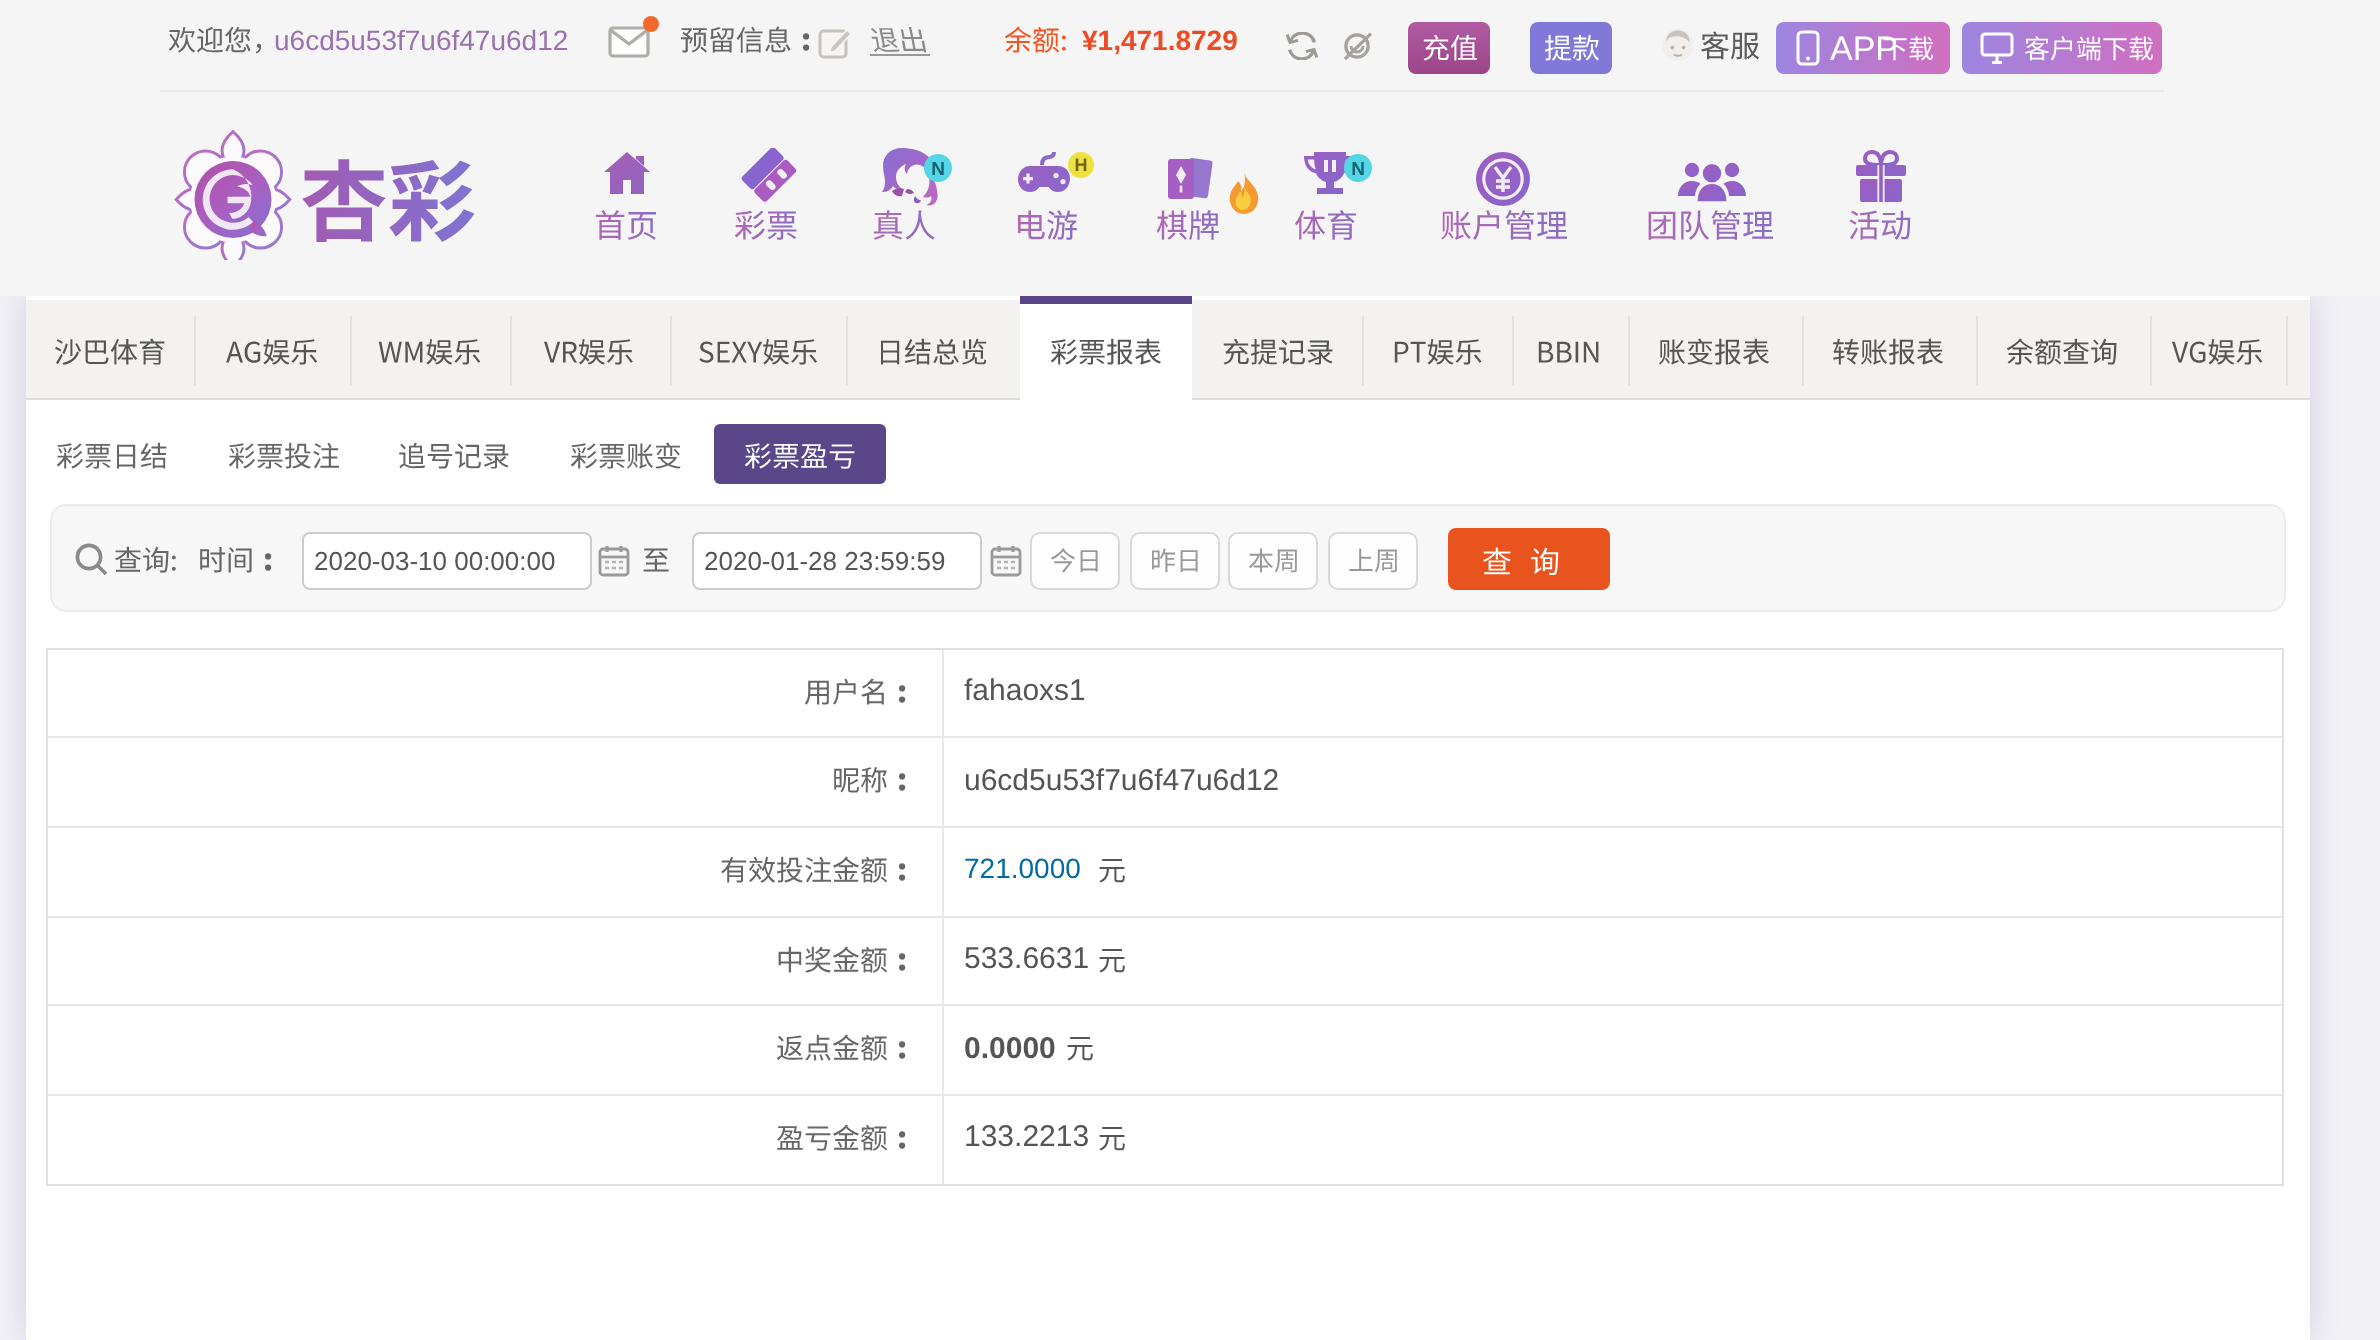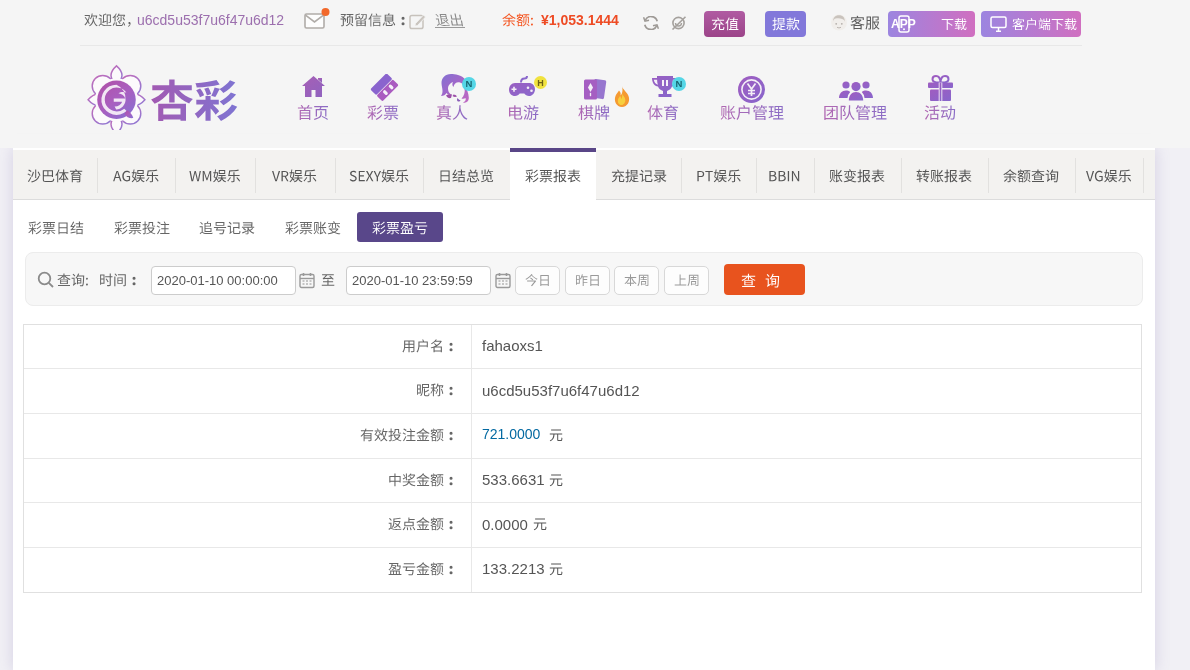--- a/index.html
+++ b/index.html
@@ -34,21 +34,21 @@
       <svg class="t" width="29" height="21" viewBox="0 -16.2 29 21">
         <path d="M0.4 -10.6C1.3 -10 2.4 -9 2.9 -8.3L3.6 -9C3.1 -9.6 2 -10.5 1.1 -11.2ZM10.7 -8.1 11 -6.8H6.6L6.3 -8.1ZM10.5 -8.9H6.1L5.9 -10.3H10.3ZM6.5 -1.2C6.8 -1.3 7.2 -1.5 10 -2.3C9.9 -2.5 9.8 -2.9 9.7 -3.2L7.4 -2.6L6.8 -5.9H12.2L11.1 -11.1H4.6L6.3 -3C6.4 -2.4 6.1 -2.2 5.9 -2C6.1 -1.8 6.4 -1.4 6.5 -1.2ZM8.3 -4.9C10 -3.8 12.1 -2.2 13.1 -1.2L13.8 -1.8C13.2 -2.4 12.3 -3.1 11.4 -3.7C12.1 -4.2 12.8 -4.7 13.4 -5.3L12.4 -5.9C12 -5.4 11.3 -4.8 10.6 -4.3C10 -4.7 9.4 -5.1 8.9 -5.4ZM3.7 -6.8H0.8L1 -5.8H2.9L3.7 -1.5C3.2 -1.2 2.6 -0.7 2 0L2.8 0.9C3.4 0 4 -0.7 4.5 -0.7C4.8 -0.7 5.3 -0.3 6 0C7.1 0.6 8.3 0.7 9.9 0.7C11.3 0.7 13.7 0.7 14.7 0.6C14.7 0.3 14.7 -0.2 14.8 -0.4C13.5 -0.3 11.4 -0.2 9.8 -0.2C8.3 -0.2 7 -0.3 6 -0.8C5.4 -1.1 5.1 -1.4 4.7 -1.5Z M15.9 -4.8 16.9 0.3H26.9L27 1.1H28.1L27 -4.8H25.8L26.6 -0.8H22.8L21.8 -5.7H26.2L25.3 -10.5H24.1L24.9 -6.7H21.6L20.6 -11.7H19.4L20.5 -6.7H17.3L16.5 -10.5H15.4L16.4 -5.7H20.7L21.6 -0.8H17.9L17.1 -4.8Z" fill="#8a8a8a"></path>
       </svg>
     </div>
 <div style="position:absolute;left:435px;top:26.5px;width:30px;height:1px;background:#9a9a9a"></div>
 <div style="position:absolute;left:502.0px;top:9.3px;line-height:0">
       <svg class="t" width="33" height="21" viewBox="0 -16.2 33 21">
         <path d="M9.1 -2.4C10.1 -1.5 11.4 -0.3 12.1 0.6L13 -0.1C12.3 -0.9 11 -2.1 9.9 -2.9ZM3.8 -2.9C3.1 -1.8 1.9 -0.8 0.8 -0.1C1 0.1 1.4 0.4 1.6 0.6C2.7 -0.2 4 -1.4 4.8 -2.5ZM7 -11.9C5.5 -9.9 2.8 -8.1 0.4 -7C0.6 -6.7 0.9 -6.4 1.1 -6.1C1.8 -6.5 2.6 -6.9 3.3 -7.4V-6.5H6.5V-4.7H1.3V-3.7H6.5V-0.2C6.5 0.1 6.4 0.1 6.2 0.1C6 0.1 5.2 0.1 4.3 0.1C4.5 0.4 4.7 0.8 4.7 1.1C5.9 1.1 6.6 1.1 7 0.9C7.5 0.8 7.6 0.5 7.6 -0.1V-3.7H12.8V-4.7H7.6V-6.5H10.6V-7.5H3.4C4.7 -8.3 6 -9.4 7 -10.4C8.8 -8.5 10.7 -7.3 13 -6.3C13.1 -6.6 13.4 -7 13.7 -7.2C11.3 -8.1 9.3 -9.3 7.6 -11.1L7.9 -11.4Z M23.7 -6.9C23.6 -2.6 23.5 -0.6 20.4 0.4C20.6 0.6 20.8 0.9 20.9 1.2C24.2 -0 24.6 -2.3 24.6 -6.9ZM24.3 -1.2C25.3 -0.5 26.4 0.5 27 1.1L27.6 0.3C27 -0.2 25.8 -1.2 24.9 -1.8ZM21.4 -8.5V-1.9H22.3V-7.7H25.9V-2H26.8V-8.5H24.2C24.4 -9 24.6 -9.5 24.8 -10H27.3V-10.9H21.2V-10H23.8C23.7 -9.5 23.5 -9 23.3 -8.5ZM17 -11.5C17.2 -11.2 17.4 -10.8 17.6 -10.4H14.9V-8.3H15.8V-9.5H20V-8.3H21V-10.4H18.7C18.5 -10.8 18.2 -11.3 17.9 -11.7ZM15.8 -3.3V1H16.7V0.6H19.2V1H20.1V-3.3ZM16.7 -0.3V-2.4H19.2V-0.3ZM16.1 -5.8 17.1 -5.3C16.4 -4.7 15.5 -4.3 14.5 -4C14.7 -3.8 14.9 -3.3 15 -3C16 -3.4 17.1 -4 18 -4.8C18.9 -4.3 19.8 -3.8 20.3 -3.4L21 -4.1C20.5 -4.5 19.6 -5 18.7 -5.4C19.4 -6.1 20 -6.9 20.4 -7.8L19.9 -8.1L19.6 -8.1H17.5C17.7 -8.4 17.8 -8.7 17.9 -8.9L17 -9.1C16.6 -8.1 15.8 -7 14.6 -6.2C14.8 -6.1 15.1 -5.8 15.2 -5.6C15.9 -6.1 16.5 -6.7 16.9 -7.3H19.1C18.8 -6.8 18.4 -6.3 17.9 -5.9L16.8 -6.5Z M29.9 -5.5C30.4 -5.5 30.9 -5.9 30.9 -6.4C30.9 -7 30.4 -7.4 29.9 -7.4C29.4 -7.4 29 -7 29 -6.4C29 -5.9 29.4 -5.5 29.9 -5.5ZM29.9 0.2C30.4 0.2 30.9 -0.2 30.9 -0.8C30.9 -1.4 30.4 -1.8 29.9 -1.8C29.4 -1.8 29 -1.4 29 -0.8C29 -0.2 29.4 0.2 29.9 0.2Z" fill="#f4541f"></path>
       </svg>
     </div>
-<div style="position:absolute;left:541.0px;top:14.3px;font-size:14px;line-height:12.7px;color:#ee4b24;font-weight:bold;white-space:nowrap">¥1,053.1444</div>
+<div style="position:absolute;left:541.0px;top:14.3px;font-size:14px;line-height:12.7px;color:#ee4b24;font-weight:bold;white-space:nowrap">¥1,471.8729</div>
 <div style="position:absolute;left:642px;top:16px;line-height:0"><svg width="18" height="14" viewBox="0 0 18 14">
         <path d="M15.2 5.2A6.3 6.3 0 0 0 3.3 4.4" fill="none" stroke="#9d9995" stroke-width="1.7"></path>
         <path d="M1.6 1.2 3 5.2 7 4.2" fill="none" stroke="#9d9995" stroke-width="1.5"></path>
         <path d="M2.8 8.8A6.3 6.3 0 0 0 14.7 9.6" fill="none" stroke="#9d9995" stroke-width="1.7"></path>
         <path d="M16.4 12.8 15 8.8 11 9.8" fill="none" stroke="#9d9995" stroke-width="1.5"></path>
       </svg></div>
 <div style="position:absolute;left:670px;top:16px;line-height:0"><svg width="18" height="14" viewBox="0 0 18 14">
         <circle cx="8.5" cy="7" r="5.6" fill="none" stroke="#a5a19d" stroke-width="1.6"></circle>
         <path d="M2.5 13.5 15.5 0.8" stroke="#a5a19d" stroke-width="1.6"></path>
         <path d="M5.5 7a3 3 0 0 0 6 0" fill="none" stroke="#a5a19d" stroke-width="1.4"></path>
@@ -75,21 +75,21 @@
 <div style="position:absolute;left:850.0px;top:11.1px;line-height:0">
       <svg class="t" width="31" height="22" viewBox="0 -17.4 31 22">
         <path d="M5.3 -7.9H9.9C9.3 -7.2 8.5 -6.6 7.5 -6.1C6.6 -6.6 5.9 -7.2 5.3 -7.9ZM5.7 -9.9C4.9 -8.8 3.5 -7.5 1.4 -6.6C1.6 -6.4 2 -6 2.1 -5.7C3 -6.2 3.8 -6.7 4.5 -7.2C5.1 -6.6 5.7 -6 6.5 -5.5C4.6 -4.6 2.5 -4 0.5 -3.6C0.7 -3.3 1 -2.9 1.1 -2.6C1.9 -2.8 2.7 -3 3.5 -3.2V1.2H4.6V0.7H10.5V1.2H11.7V-3.3C12.3 -3.1 13 -3 13.8 -2.9C13.9 -3.2 14.2 -3.7 14.5 -3.9C12.3 -4.2 10.3 -4.7 8.6 -5.5C9.8 -6.3 10.9 -7.3 11.6 -8.4L10.9 -8.9L10.7 -8.8H6.2C6.5 -9.1 6.7 -9.4 6.9 -9.7ZM7.5 -4.9C8.6 -4.3 9.8 -3.8 11.1 -3.4H4.2C5.3 -3.8 6.5 -4.3 7.5 -4.9ZM4.6 -0.3V-2.5H10.5V-0.3ZM6.5 -12.4C6.7 -12.1 7 -11.6 7.2 -11.2H1.2V-8.4H2.3V-10.2H12.7V-8.4H13.8V-11.2H8.4C8.2 -11.7 7.9 -12.3 7.6 -12.7Z M16.6 -12V-6.7C16.6 -4.4 16.5 -1.4 15.5 0.7C15.8 0.8 16.2 1 16.4 1.2C17.1 -0.2 17.4 -2.1 17.6 -3.9H19.9V-0.2C19.9 0.1 19.8 0.1 19.6 0.1C19.5 0.1 18.8 0.1 18.1 0.1C18.3 0.4 18.4 0.9 18.4 1.2C19.5 1.2 20.1 1.2 20.5 1C20.9 0.8 21 0.5 21 -0.1V-12ZM17.6 -11H19.9V-8.5H17.6ZM17.6 -7.5H19.9V-5H17.6C17.6 -5.5 17.6 -6.1 17.6 -6.7ZM27.9 -5.9C27.5 -4.6 27 -3.5 26.4 -2.5C25.7 -3.5 25.1 -4.6 24.7 -5.9ZM22.3 -12V1.2H23.4V-5.9H23.7C24.2 -4.3 24.9 -2.9 25.7 -1.6C25 -0.8 24.3 -0.2 23.4 0.3C23.7 0.5 24 0.9 24.1 1.1C24.9 0.6 25.7 -0 26.4 -0.8C27.1 0 27.9 0.7 28.8 1.2C29 0.9 29.3 0.6 29.5 0.3C28.6 -0.1 27.8 -0.8 27 -1.6C28 -3 28.7 -4.7 29.1 -6.7L28.5 -6.9L28.3 -6.9H23.4V-10.9H27.6V-9.1C27.6 -8.9 27.5 -8.9 27.3 -8.9C27.1 -8.8 26.3 -8.8 25.4 -8.9C25.5 -8.6 25.7 -8.2 25.7 -7.9C26.9 -7.9 27.6 -7.9 28.1 -8.1C28.6 -8.2 28.7 -8.5 28.7 -9.1V-12Z" fill="#5c5c5c"></path>
       </svg>
     </div>
 <div style="position:absolute;left:888px;top:11px;width:87px;height:26px;background:linear-gradient(90deg,#9c85e0,#d06fc0);border-radius:4px"></div>
 <div style="position:absolute;left:898px;top:15px;line-height:0"><svg width="12" height="18" viewBox="0 0 12 18">
         <rect x="1" y="1" width="10" height="16" rx="2" fill="none" stroke="#fff" stroke-width="1.5"></rect>
         <circle cx="6" cy="14.2" r="1" fill="#fff"></circle>
       </svg></div>
-<div style="position:absolute;left:891px;top:18.6px;font-size:12px;line-height:11.8px;color:#fff;font-weight:bold;white-space:nowrap">APP</div>
+<div style="position:absolute;left:915.0px;top:18.6px;font-size:17px;line-height:11.8px;color:#fff;font-weight:normal;white-space:nowrap">APP</div>
 <div style="position:absolute;left:941.0px;top:13.9px;line-height:0">
       <svg class="t" width="27" height="19" viewBox="0 -15.1 27 19">
         <path d="M0.7 -10V-9H5.7V1H6.8V-5.9C8.3 -5.1 10 -4 10.9 -3.2L11.6 -4.1C10.6 -4.9 8.5 -6.1 6.9 -6.9L6.8 -6.6V-9H12.3V-10Z M22.6 -10.2C23.2 -9.7 23.9 -9 24.2 -8.5L24.9 -9C24.6 -9.5 23.9 -10.2 23.3 -10.6ZM23.9 -6.5C23.6 -5.3 23.1 -4.1 22.5 -3C22.2 -4.1 22.1 -5.6 22 -7.2H25.4V-8H21.9C21.9 -8.9 21.9 -9.9 21.9 -10.9H20.9C20.9 -9.9 20.9 -8.9 21 -8H17.8V-9.1H20.1V-9.9H17.8V-10.9H16.8V-9.9H14.4V-9.1H16.8V-8H13.7V-7.2H21C21.2 -5.1 21.4 -3.3 21.8 -1.9C21.2 -1 20.4 -0.2 19.6 0.4C19.8 0.6 20.1 0.9 20.3 1.1C21 0.5 21.6 -0.1 22.2 -0.8C22.6 0.3 23.3 0.9 24.1 0.9C25 0.9 25.4 0.3 25.5 -1.6C25.3 -1.7 24.9 -1.9 24.8 -2.1C24.7 -0.6 24.5 -0 24.2 -0C23.7 -0 23.2 -0.7 22.8 -1.8C23.7 -3.1 24.3 -4.6 24.8 -6.3ZM13.8 -1.2 13.9 -0.3 17.3 -0.6V1H18.2V-0.7L20.6 -1V-1.8L18.2 -1.6V-2.8H20.3V-3.6H18.2V-4.7H17.3V-3.6H15.5C15.8 -4.1 16.1 -4.5 16.4 -5.1H20.6V-5.9H16.7C16.9 -6.2 17 -6.6 17.2 -6.9L16.2 -7.2C16.1 -6.7 15.9 -6.3 15.7 -5.9H13.9V-5.1H15.4C15.2 -4.6 15 -4.3 14.9 -4.1C14.7 -3.8 14.5 -3.5 14.3 -3.5C14.4 -3.2 14.5 -2.8 14.6 -2.6C14.7 -2.7 15.1 -2.8 15.6 -2.8H17.3V-1.5Z" fill="#fff"></path>
       </svg>
     </div>
 <div style="position:absolute;left:981px;top:11px;width:100px;height:26px;background:linear-gradient(90deg,#9c85e0,#d06fc0);border-radius:4px"></div>
 <div style="position:absolute;left:990px;top:16px;line-height:0"><svg width="17" height="16" viewBox="0 0 17 16">
         <rect x="1" y="1" width="15" height="10.5" rx="1.5" fill="none" stroke="#fff" stroke-width="1.5"></rect>
         <path d="M6 15.2H11M8.5 12v3" stroke="#fff" stroke-width="1.5"></path>
       </svg></div>
@@ -483,34 +483,34 @@
       <svg class="t" width="33" height="21" viewBox="0 -16.2 33 21">
         <path d="M4.1 -3.1H9.8V-1.9H4.1ZM4.1 -4.9H9.8V-3.8H4.1ZM3.1 -5.7V-1.1H10.9V-5.7ZM1 -0.3V0.7H13V-0.3ZM6.4 -11.8V-10H0.8V-9.1H5.3C4.1 -7.7 2.2 -6.5 0.5 -5.9C0.7 -5.7 1 -5.3 1.2 -5.1C3.1 -5.9 5.2 -7.3 6.4 -9V-6.1H7.5V-9C8.8 -7.4 10.9 -5.9 12.8 -5.2C13 -5.5 13.3 -5.9 13.5 -6.1C11.7 -6.6 9.8 -7.8 8.6 -9.1H13.2V-10H7.5V-11.8Z M15.6 -10.8C16.3 -10.2 17.1 -9.3 17.5 -8.7L18.3 -9.4C17.9 -10 17 -10.8 16.3 -11.5ZM14.6 -7.4V-6.4H16.6V-1.6C16.6 -0.9 16.1 -0.5 15.9 -0.3C16.1 -0.1 16.4 0.3 16.4 0.6C16.6 0.3 17 -0 19.4 -1.8C19.3 -2 19.1 -2.4 19 -2.7L17.6 -1.6V-7.4ZM21.1 -11.8C20.5 -10 19.5 -8.2 18.4 -7.1C18.6 -6.9 19.1 -6.6 19.3 -6.4C19.8 -7 20.4 -7.8 20.9 -8.7H26.1C25.9 -2.8 25.7 -0.6 25.3 -0.1C25.1 0 25 0.1 24.7 0.1C24.4 0.1 23.6 0.1 22.8 0C22.9 0.3 23.1 0.7 23.1 1C23.8 1.1 24.6 1.1 25.1 1C25.6 1 25.9 0.9 26.2 0.5C26.7 -0.2 27 -2.5 27.2 -9.1C27.2 -9.3 27.2 -9.7 27.2 -9.7H21.4C21.7 -10.2 21.9 -10.9 22.2 -11.5ZM23.4 -4.1V-2.6H21V-4.1ZM23.4 -4.9H21V-6.4H23.4ZM20 -7.3V-0.9H21V-1.7H24.3V-7.3Z M29.9 -5.5C30.4 -5.5 30.9 -5.9 30.9 -6.4C30.9 -7 30.4 -7.4 29.9 -7.4C29.4 -7.4 29 -7 29 -6.4C29 -5.9 29.4 -5.5 29.9 -5.5ZM29.9 0.2C30.4 0.2 30.9 -0.2 30.9 -0.8C30.9 -1.4 30.4 -1.8 29.9 -1.8C29.4 -1.8 29 -1.4 29 -0.8C29 -0.2 29.4 0.2 29.9 0.2Z" fill="#666"></path>
       </svg>
     </div>
 <div style="position:absolute;left:99.0px;top:268.8px;line-height:0">
       <svg class="t" width="43" height="21" viewBox="0 -16.2 43 21">
         <path d="M6.6 -6.3C7.4 -5.2 8.3 -3.8 8.8 -2.9L9.7 -3.4C9.2 -4.3 8.3 -5.7 7.5 -6.8ZM4.5 -5.6V-2.4H2.1V-5.6ZM4.5 -6.6H2.1V-9.6H4.5ZM1.1 -10.6V-0.4H2.1V-1.5H5.5V-10.6ZM10.7 -11.7V-9H6.2V-7.9H10.7V-0.5C10.7 -0.2 10.6 -0.1 10.3 -0.1C10 -0.1 9 -0.1 7.9 -0.1C8 0.2 8.2 0.7 8.3 1C9.7 1 10.6 1 11.1 0.8C11.6 0.6 11.8 0.3 11.8 -0.5V-7.9H13.5V-9H11.8V-11.7Z M15.3 -8.6V1.1H16.4V-8.6ZM15.5 -11.1C16.1 -10.5 16.9 -9.6 17.2 -9L18 -9.6C17.7 -10.2 17 -11 16.3 -11.6ZM19.3 -4.1H22.7V-2.2H19.3ZM19.3 -6.9H22.7V-5H19.3ZM18.4 -7.8V-1.4H23.7V-7.8ZM18.9 -11V-10H25.7V-0.2C25.7 0 25.6 0.1 25.5 0.1C25.3 0.1 24.7 0.1 24.1 0.1C24.3 0.4 24.4 0.8 24.5 1.1C25.3 1.1 25.9 1.1 26.3 0.9C26.7 0.7 26.8 0.4 26.8 -0.2V-11Z M33.5 -7.0a1.5 1.5 0 1 0 3.1 0 1.5 1.5 0 1 0 -3.1 0Z M33.5 -1.4a1.5 1.5 0 1 0 3.1 0 1.5 1.5 0 1 0 -3.1 0Z" fill="#666"></path>
       </svg>
     </div>
 <div style="position:absolute;left:151px;top:266px;width:145px;height:29px;background:#fff;border:1px solid #ccc;border-radius:4px"></div>
-<div style="position:absolute;left:157.0px;top:274.6px;font-size:13px;line-height:11.8px;color:#555;font-weight:normal;white-space:nowrap">2020-01-10 00:00:00</div>
+<div style="position:absolute;left:157.0px;top:274.6px;font-size:13px;line-height:11.8px;color:#555;font-weight:normal;white-space:nowrap">2020-03-10 00:00:00</div>
 <div style="position:absolute;left:299px;top:272px;line-height:0"><svg width="16" height="17" viewBox="0 0 16 17">
         <rect x="1" y="2.5" width="14" height="13" rx="1.5" fill="none" stroke="#9a9a9a" stroke-width="1.4"></rect>
         <path d="M1 6.5h14" stroke="#9a9a9a" stroke-width="1.4"></path>
         <path d="M4.5 1v3M11.5 1v3" stroke="#9a9a9a" stroke-width="1.6"></path>
         <path d="M3.5 9h2M7 9h2M10.5 9h2M3.5 12h2M7 12h2M10.5 12h2" stroke="#b5b5b5" stroke-width="1.3"></path>
       </svg></div>
 <div style="position:absolute;left:321.0px;top:268.8px;line-height:0">
       <svg class="t" width="15" height="21" viewBox="0 -16.2 15 21">
         <path d="M2 -5.9C2.6 -6.1 3.3 -6.1 11 -6.5C11.3 -6.1 11.6 -5.8 11.8 -5.5L12.7 -6.1C12 -7.1 10.4 -8.4 9.1 -9.4L8.3 -8.8C8.9 -8.4 9.5 -7.9 10.1 -7.4L3.6 -7.1C4.4 -7.9 5.3 -8.9 6.2 -10H12.8V-11H1.1V-10H4.8C4 -8.9 3 -7.9 2.7 -7.6C2.3 -7.3 2 -7 1.7 -7C1.8 -6.7 2 -6.1 2 -5.9ZM6.4 -5.8V-4H2V-3H6.4V-0.4H0.8V0.6H13.3V-0.4H7.5V-3H12.1V-4H7.5V-5.8Z" fill="#666"></path>
       </svg>
     </div>
 <div style="position:absolute;left:346px;top:266px;width:145px;height:29px;background:#fff;border:1px solid #ccc;border-radius:4px"></div>
-<div style="position:absolute;left:352.0px;top:274.6px;font-size:13px;line-height:11.8px;color:#555;font-weight:normal;white-space:nowrap">2020-01-10 23:59:59</div>
+<div style="position:absolute;left:352.0px;top:274.6px;font-size:13px;line-height:11.8px;color:#555;font-weight:normal;white-space:nowrap">2020-01-28 23:59:59</div>
 <div style="position:absolute;left:495px;top:272px;line-height:0"><svg width="16" height="17" viewBox="0 0 16 17">
         <rect x="1" y="2.5" width="14" height="13" rx="1.5" fill="none" stroke="#9a9a9a" stroke-width="1.4"></rect>
         <path d="M1 6.5h14" stroke="#9a9a9a" stroke-width="1.4"></path>
         <path d="M4.5 1v3M11.5 1v3" stroke="#9a9a9a" stroke-width="1.6"></path>
         <path d="M3.5 9h2M7 9h2M10.5 9h2M3.5 12h2M7 12h2M10.5 12h2" stroke="#b5b5b5" stroke-width="1.3"></path>
       </svg></div>
 <div style="position:absolute;left:515px;top:266px;width:45px;height:29px;background:#fdfdfd;border:1px solid #d8d8d8;border-radius:5px"></div>
 <div style="position:absolute;left:524.5px;top:269.9px;line-height:0">
       <svg class="t" width="27" height="19" viewBox="0 -15.1 27 19">
         <path d="M5.1 -6.9C5.9 -6.3 7 -5.4 7.5 -4.8L8.3 -5.5C7.7 -6 6.6 -6.9 5.7 -7.5ZM2.1 -4.5V-3.5H9.4C8.4 -2.3 7.1 -0.7 6 0.6L7 1.1C8.4 -0.6 10.1 -2.8 11.2 -4.2L10.4 -4.6L10.2 -4.5ZM6.4 -11C5.1 -9 2.8 -7.2 0.5 -6.2C0.7 -5.9 1 -5.6 1.2 -5.3C3.2 -6.3 5.1 -7.8 6.5 -9.5C8 -7.9 10.1 -6.3 11.8 -5.4C12 -5.7 12.3 -6.1 12.5 -6.3C10.7 -7.1 8.4 -8.7 7.1 -10.2L7.4 -10.6Z M16.3 -4.6H22.8V-0.9H16.3ZM16.3 -5.5V-9.1H22.8V-5.5ZM15.3 -10V0.9H16.3V0.1H22.8V0.8H23.8V-10Z" fill="#999"></path>
@@ -579,21 +579,21 @@
 <div style="position:absolute;left:549.3px;top:468.7px;line-height:0">
       <svg class="t" width="15" height="21" viewBox="0 -16.2 15 21">
         <path d="M2.1 -10.7V-9.7H12V-10.7ZM0.8 -6.7V-5.7H4.4C4.2 -3.1 3.7 -0.9 0.7 0.3C0.9 0.5 1.2 0.8 1.3 1.1C4.6 -0.2 5.3 -2.7 5.5 -5.7H8.2V-0.7C8.2 0.5 8.5 0.9 9.8 0.9C10 0.9 11.5 0.9 11.8 0.9C13 0.9 13.3 0.2 13.4 -2.2C13.1 -2.3 12.7 -2.5 12.4 -2.7C12.4 -0.5 12.3 -0.1 11.7 -0.1C11.4 -0.1 10.1 -0.1 9.9 -0.1C9.3 -0.1 9.2 -0.2 9.2 -0.7V-5.7H13.2V-6.7Z" fill="#555"></path>
       </svg>
     </div>
 <div style="position:absolute;left:388.0px;top:513.4px;line-height:0">
       <svg class="t" width="71" height="21" viewBox="0 -16.2 71 21">
         <path d="M1 -10.7C1.7 -10 2.5 -9 3 -8.5L3.9 -9.1C3.4 -9.6 2.5 -10.6 1.9 -11.3ZM3.5 -6.5H0.7V-5.5H2.4V-1.5C1.8 -1.3 1.1 -0.8 0.4 -0.1L1.2 0.9C1.8 0.1 2.4 -0.7 2.9 -0.7C3.2 -0.7 3.7 -0.3 4.3 0.1C5.3 0.6 6.5 0.7 8.2 0.7C9.6 0.7 12.1 0.6 13.1 0.6C13.2 0.3 13.3 -0.2 13.5 -0.5C12 -0.4 9.9 -0.3 8.2 -0.3C6.7 -0.3 5.4 -0.3 4.5 -0.8C4 -1.1 3.8 -1.3 3.5 -1.4ZM6.7 -5.7C7.4 -5.2 8.2 -4.5 9 -3.9C8.1 -3 7 -2.4 5.9 -2C6.1 -1.8 6.4 -1.4 6.5 -1.1C7.7 -1.6 8.8 -2.3 9.8 -3.2C10.6 -2.5 11.4 -1.7 11.9 -1.1L12.7 -1.9C12.2 -2.5 11.3 -3.2 10.4 -3.9C11.4 -5 12.1 -6.4 12.5 -8L11.9 -8.2L11.7 -8.2H6.4V-9.8C8.7 -10 11.3 -10.2 13 -10.7L12.1 -11.5C10.6 -11.1 7.8 -10.8 5.4 -10.7V-7.7C5.4 -6 5.2 -3.6 3.9 -2C4.1 -1.9 4.6 -1.6 4.8 -1.4C6.1 -3 6.4 -5.4 6.4 -7.2H11.3C10.9 -6.2 10.3 -5.3 9.7 -4.6C8.9 -5.2 8.1 -5.8 7.5 -6.3Z M17.3 -6.5H24.6V-4H17.3ZM18.8 -1.8C18.9 -0.9 19.1 0.3 19.1 1L20.1 0.9C20.1 0.2 20 -1 19.8 -1.9ZM21.7 -1.8C22.1 -0.9 22.5 0.3 22.6 1L23.7 0.7C23.5 0 23 -1.1 22.6 -2ZM24.5 -1.9C25.2 -1 26 0.2 26.3 1L27.3 0.6C27 -0.2 26.2 -1.4 25.5 -2.3ZM16.5 -2.2C16 -1.1 15.3 0 14.6 0.6L15.5 1.1C16.3 0.4 17 -0.8 17.5 -1.9ZM16.3 -7.5V-3H25.7V-7.5H21.4V-9.3H26.7V-10.3H21.4V-11.8H20.4V-7.5Z M30.8 -3.1C31.3 -2.3 31.9 -1.1 32.1 -0.5L33 -0.9C32.8 -1.6 32.2 -2.6 31.6 -3.4ZM38.3 -3.4C37.9 -2.6 37.3 -1.5 36.8 -0.8L37.6 -0.5C38.1 -1.1 38.7 -2.1 39.3 -3ZM35 -11.9C33.7 -9.8 31.1 -8.2 28.4 -7.3C28.7 -7.1 29 -6.7 29.1 -6.3C29.9 -6.6 30.7 -7 31.4 -7.4V-6.6H34.4V-4.7H29.6V-3.7H34.4V-0.3H29V0.7H41.1V-0.3H35.5V-3.7H40.4V-4.7H35.5V-6.6H38.6V-7.5C39.4 -7 40.1 -6.7 40.9 -6.4C41 -6.7 41.4 -7.1 41.6 -7.3C39.5 -8 37 -9.4 35.6 -10.9L36 -11.5ZM38.4 -7.6H31.7C33 -8.3 34.1 -9.2 35 -10.2C36 -9.2 37.2 -8.3 38.4 -7.6Z M51.7 -6.9C51.6 -2.6 51.5 -0.6 48.4 0.4C48.6 0.6 48.8 0.9 48.9 1.2C52.2 -0 52.6 -2.3 52.6 -6.9ZM52.3 -1.2C53.3 -0.5 54.4 0.5 55 1.1L55.6 0.3C55 -0.2 53.8 -1.2 52.9 -1.8ZM49.4 -8.5V-1.9H50.3V-7.7H53.9V-2H54.8V-8.5H52.2C52.4 -9 52.6 -9.5 52.8 -10H55.3V-10.9H49.2V-10H51.8C51.7 -9.5 51.5 -9 51.3 -8.5ZM45 -11.5C45.2 -11.2 45.4 -10.8 45.6 -10.4H42.9V-8.3H43.8V-9.5H48V-8.3H49V-10.4H46.7C46.5 -10.8 46.2 -11.3 45.9 -11.7ZM43.8 -3.3V1H44.7V0.6H47.2V1H48.1V-3.3ZM44.7 -0.3V-2.4H47.2V-0.3ZM44.1 -5.8 45.1 -5.3C44.4 -4.7 43.5 -4.3 42.5 -4C42.7 -3.8 42.9 -3.3 43 -3C44 -3.4 45.1 -4 46 -4.8C46.9 -4.3 47.8 -3.8 48.3 -3.4L49 -4.1C48.5 -4.5 47.6 -5 46.7 -5.4C47.4 -6.1 48 -6.9 48.4 -7.8L47.9 -8.1L47.6 -8.1H45.5C45.7 -8.4 45.8 -8.7 45.9 -8.9L45 -9.1C44.6 -8.1 43.8 -7 42.6 -6.2C42.8 -6.1 43 -5.8 43.2 -5.6C43.9 -6.1 44.5 -6.7 44.9 -7.3H47.1C46.8 -6.8 46.4 -6.3 45.9 -5.9L44.8 -6.5Z M61.5 -7.0a1.5 1.5 0 1 0 3.1 0 1.5 1.5 0 1 0 -3.1 0Z M61.5 -1.4a1.5 1.5 0 1 0 3.1 0 1.5 1.5 0 1 0 -3.1 0Z" fill="#666"></path>
       </svg>
     </div>
-<div style="position:absolute;left:482.0px;top:517.7px;font-size:15px;line-height:13.6px;color:#555;font-weight:normal;white-space:nowrap">0.0000</div>
+<div style="position:absolute;left:482.0px;top:517.7px;font-size:15px;line-height:13.6px;color:#555;font-weight:bold;white-space:nowrap">0.0000</div>
 <div style="position:absolute;left:532.7px;top:513.4px;line-height:0">
       <svg class="t" width="15" height="21" viewBox="0 -16.2 15 21">
         <path d="M2.1 -10.7V-9.7H12V-10.7ZM0.8 -6.7V-5.7H4.4C4.2 -3.1 3.7 -0.9 0.7 0.3C0.9 0.5 1.2 0.8 1.3 1.1C4.6 -0.2 5.3 -2.7 5.5 -5.7H8.2V-0.7C8.2 0.5 8.5 0.9 9.8 0.9C10 0.9 11.5 0.9 11.8 0.9C13 0.9 13.3 0.2 13.4 -2.2C13.1 -2.3 12.7 -2.5 12.4 -2.7C12.4 -0.5 12.3 -0.1 11.7 -0.1C11.4 -0.1 10.1 -0.1 9.9 -0.1C9.3 -0.1 9.2 -0.2 9.2 -0.7V-5.7H13.2V-6.7Z" fill="#555"></path>
       </svg>
     </div>
 <div style="position:absolute;left:388.0px;top:558.1px;line-height:0">
       <svg class="t" width="71" height="21" viewBox="0 -16.2 71 21">
         <path d="M2.2 -3.7V-0.2H0.6V0.7H13.4V-0.2H11.8V-3.7ZM3.2 -0.2V-2.8H5.1V-0.2ZM6 -0.2V-2.8H7.9V-0.2ZM8.9 -0.2V-2.8H10.8V-0.2ZM4.1 -6.9C4.6 -6.7 5.2 -6.3 5.8 -6C5.2 -5.5 4.4 -5.1 3.6 -4.8C3.8 -4.7 4.1 -4.3 4.2 -4.1C5.1 -4.4 5.9 -4.9 6.5 -5.5C7.1 -5.1 7.6 -4.7 8 -4.3L8.6 -5C8.2 -5.3 7.7 -5.8 7.1 -6.1C7.6 -6.8 8.1 -7.7 8.3 -8.8L7.8 -8.9L7.6 -8.9H4.4C4.5 -9.3 4.6 -9.7 4.6 -10.2H9.3C9.1 -9.3 8.9 -8.4 8.7 -7.7H11.6C11.5 -6.2 11.3 -5.5 11.1 -5.3C11 -5.2 10.8 -5.2 10.6 -5.2C10.3 -5.2 9.7 -5.2 9 -5.3C9.1 -5 9.3 -4.6 9.3 -4.4C10 -4.3 10.7 -4.3 11 -4.3C11.4 -4.4 11.7 -4.4 11.9 -4.7C12.3 -5 12.5 -6 12.7 -8.1C12.7 -8.3 12.7 -8.6 12.7 -8.6H9.9C10.1 -9.4 10.3 -10.3 10.5 -11.1H1.1V-10.2H3.6C3.2 -7.6 2.3 -5.7 0.5 -4.5C0.7 -4.4 1.1 -4 1.2 -3.8C2.6 -4.8 3.6 -6.2 4.2 -8.1H7.2C7 -7.5 6.7 -7 6.4 -6.6C5.8 -6.9 5.3 -7.2 4.7 -7.4Z M15.8 -11V-10H26.1V-11ZM14.8 -7.6V-6.6H18.1C17.9 -5.5 17.6 -4.1 17.3 -3.1H17.4L24.5 -3.1C24.3 -1.1 24.1 -0.2 23.8 0.1C23.6 0.2 23.4 0.2 23 0.2C22.6 0.2 21.4 0.2 20.2 0.1C20.5 0.4 20.6 0.8 20.7 1.1C21.8 1.1 22.8 1.2 23.4 1.1C24 1.1 24.3 1 24.6 0.7C25.1 0.3 25.4 -0.9 25.6 -3.6C25.6 -3.8 25.7 -4.1 25.7 -4.1H18.7C18.9 -4.9 19.1 -5.8 19.3 -6.6H27.2V-7.6Z M30.8 -3.1C31.3 -2.3 31.9 -1.1 32.1 -0.5L33 -0.9C32.8 -1.6 32.2 -2.6 31.6 -3.4ZM38.3 -3.4C37.9 -2.6 37.3 -1.5 36.8 -0.8L37.6 -0.5C38.1 -1.1 38.7 -2.1 39.3 -3ZM35 -11.9C33.7 -9.8 31.1 -8.2 28.4 -7.3C28.7 -7.1 29 -6.7 29.1 -6.3C29.9 -6.6 30.7 -7 31.4 -7.4V-6.6H34.4V-4.7H29.6V-3.7H34.4V-0.3H29V0.7H41.1V-0.3H35.5V-3.7H40.4V-4.7H35.5V-6.6H38.6V-7.5C39.4 -7 40.1 -6.7 40.9 -6.4C41 -6.7 41.4 -7.1 41.6 -7.3C39.5 -8 37 -9.4 35.6 -10.9L36 -11.5ZM38.4 -7.6H31.7C33 -8.3 34.1 -9.2 35 -10.2C36 -9.2 37.2 -8.3 38.4 -7.6Z M51.7 -6.9C51.6 -2.6 51.5 -0.6 48.4 0.4C48.6 0.6 48.8 0.9 48.9 1.2C52.2 -0 52.6 -2.3 52.6 -6.9ZM52.3 -1.2C53.3 -0.5 54.4 0.5 55 1.1L55.6 0.3C55 -0.2 53.8 -1.2 52.9 -1.8ZM49.4 -8.5V-1.9H50.3V-7.7H53.9V-2H54.8V-8.5H52.2C52.4 -9 52.6 -9.5 52.8 -10H55.3V-10.9H49.2V-10H51.8C51.7 -9.5 51.5 -9 51.3 -8.5ZM45 -11.5C45.2 -11.2 45.4 -10.8 45.6 -10.4H42.9V-8.3H43.8V-9.5H48V-8.3H49V-10.4H46.7C46.5 -10.8 46.2 -11.3 45.9 -11.7ZM43.8 -3.3V1H44.7V0.6H47.2V1H48.1V-3.3ZM44.7 -0.3V-2.4H47.2V-0.3ZM44.1 -5.8 45.1 -5.3C44.4 -4.7 43.5 -4.3 42.5 -4C42.7 -3.8 42.9 -3.3 43 -3C44 -3.4 45.1 -4 46 -4.8C46.9 -4.3 47.8 -3.8 48.3 -3.4L49 -4.1C48.5 -4.5 47.6 -5 46.7 -5.4C47.4 -6.1 48 -6.9 48.4 -7.8L47.9 -8.1L47.6 -8.1H45.5C45.7 -8.4 45.8 -8.7 45.9 -8.9L45 -9.1C44.6 -8.1 43.8 -7 42.6 -6.2C42.8 -6.1 43 -5.8 43.2 -5.6C43.9 -6.1 44.5 -6.7 44.9 -7.3H47.1C46.8 -6.8 46.4 -6.3 45.9 -5.9L44.8 -6.5Z M61.5 -7.0a1.5 1.5 0 1 0 3.1 0 1.5 1.5 0 1 0 -3.1 0Z M61.5 -1.4a1.5 1.5 0 1 0 3.1 0 1.5 1.5 0 1 0 -3.1 0Z" fill="#666"></path>
       </svg>
     </div>

